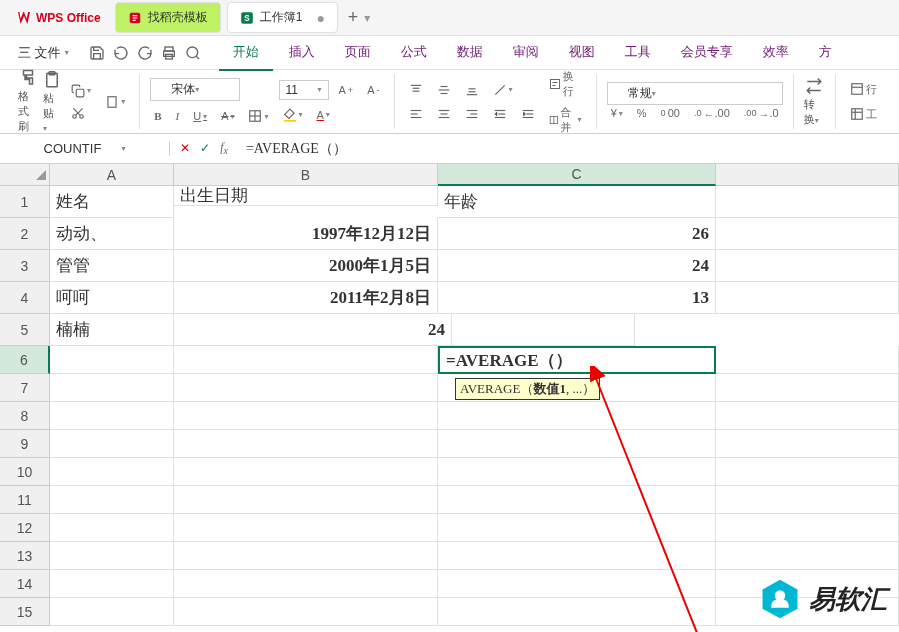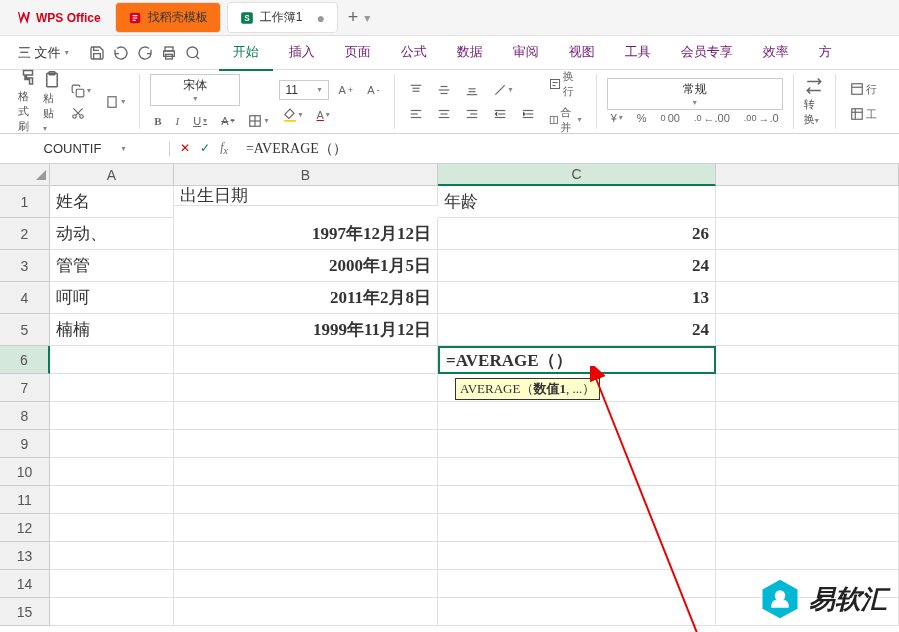--- a/index.html
+++ b/index.html
@@ -2,21 +2,21 @@
 <html><head>
 <meta charset="utf-8">
 <style>
 * { margin: 0; padding: 0; box-sizing: border-box; }
 body { font-family: "Microsoft YaHei", sans-serif; font-size: 12px; color: #333; background: #fff; width: 899px; height: 632px; overflow: hidden; position: relative; }
 
 
 .titlebar { display: flex; align-items: center; height: 36px; background: #f5f5f5; border-bottom: 1px solid #e0e0e0; padding: 0 8px; }
 .app-logo { display: flex; align-items: center; gap: 4px; padding: 4px 8px; font-weight: bold; color: #d9001b; }
 .app-logo svg { width: 16px; height: 16px; }
-.tab-item { display: flex; align-items: center; gap: 6px; padding: 6px 12px; margin-left: 6px; background: #f97316; border: 1px solid #e0e0e0; border-radius: 4px; font-size: 12px; }
+.tab-item { display: flex; align-items: center; gap: 6px; padding: 6px 12px; margin-left: 6px; background: #bef264; border: 1px solid #e0e0e0; border-radius: 4px; font-size: 12px; }
 .tab-item.active { background: #fff; }
 .tab-item .icon-box { width: 14px; height: 14px; display: flex; align-items: center; justify-content: center; }
 .tab-close { margin-left: 8px; color: #999; font-size: 14px; }
 .tab-add { margin-left: 10px; font-size: 18px; color: #666; }
 
 
 .menubar { display: flex; align-items: center; height: 34px; border-bottom: 1px solid #e0e0e0; padding: 0 8px; gap: 2px; }
 .menu-file { display: flex; align-items: center; gap: 4px; padding: 4px 10px; font-size: 13px; }
 .menu-icons { display: flex; gap: 8px; padding: 0 8px; }
 .menu-icons svg { width: 16px; height: 16px; color: #666; }
@@ -27,21 +27,21 @@
 
 .toolbar { display: flex; align-items: stretch; height: 64px; border-bottom: 1px solid #d0d0d0; padding: 4px 8px; gap: 0; }
 .tool-group { display: flex; align-items: center; padding: 0 10px; border-right: 1px solid #e0e0e0; gap: 6px; }
 .tool-group:last-child { border-right: none; }
 .tool-col { display: flex; flex-direction: column; align-items: center; gap: 2px; font-size: 11px; color: #555; }
 .tool-col svg { width: 18px; height: 18px; color: #666; }
 .tool-row { display: flex; gap: 6px; align-items: center; }
 .tool-stack { display: flex; flex-direction: column; gap: 4px; }
 .tool-btn { padding: 2px 4px; display: flex; align-items: center; gap: 2px; font-size: 11px; color: #666; }
 .tool-btn svg { width: 14px; height: 14px; }
-.font-select { border: 1px solid #ccc; padding: 2px 4px; font-size: 12px; background: #fff; min-width: 90px; display: flex; justify-content: flex-end; align-items: center; flex-direction: column; }
+.font-select { border: 1px solid #ccc; padding: 2px 20px; font-size: 12px; background: #fff; min-width: 90px; display: flex; justify-content: flex-start; align-items: center; }
 .size-select { border: 1px solid #ccc; padding: 2px 6px; font-size: 12px; background: #fff; min-width: 50px; display: flex; justify-content: space-between; align-items: center; }
 .caret { font-size: 8px; color: #888; }
 
 
 .formula-bar { display: flex; align-items: center; height: 30px; border-bottom: 1px solid #d0d0d0; background: #fff; }
 .name-box { width: 170px; border-right: 1px solid #d0d0d0; padding: 0 10px; font-size: 13px; text-align: center; display: flex; justify-content: center; align-items: center; gap: 20px; font-family: Arial; }
 .formula-controls { display: flex; align-items: center; gap: 10px; padding: 0 10px; }
 .formula-controls .fx { font-style: italic; font-family: serif; color: #666; }
 .formula-input { flex: 1; padding: 0 8px; font-size: 14px; font-family: "SimSun", serif; }
 .cancel-x { color: #c00; }
@@ -439,21 +439,20 @@
           <div class="cell" style="width: 183px; height: 32px;"></div>
         </div>
         <div class="cell-row">
           <div class="cell" style="width: 124px; height: 32px;">呵呵</div>
           <div class="cell right" style="width: 264px; height: 32px;">2011年2月8日</div>
           <div class="cell right" style="width: 278px; height: 32px;">13</div>
           <div class="cell" style="width: 183px; height: 32px;"></div>
         </div>
         <div class="cell-row">
           <div class="cell" style="width: 124px; height: 32px;">楠楠</div>
-          <div class="cell right" style="width: 264px; height: 32px;">1999年11月12日</div>
           <div class="cell right" style="width: 278px; height: 32px;">24</div>
           <div class="cell" style="width: 183px; height: 32px;"></div>
         </div>
         <div class="cell-row">
           <div class="cell" style="width: 124px; height: 28px;"></div>
           <div class="cell" style="width: 264px; height: 28px;"></div>
           <div class="cell" style="width: 278px; height: 28px;"></div>
           <div class="cell" style="width: 183px; height: 28px;"></div>
         </div>
         <div class="cell-row">

